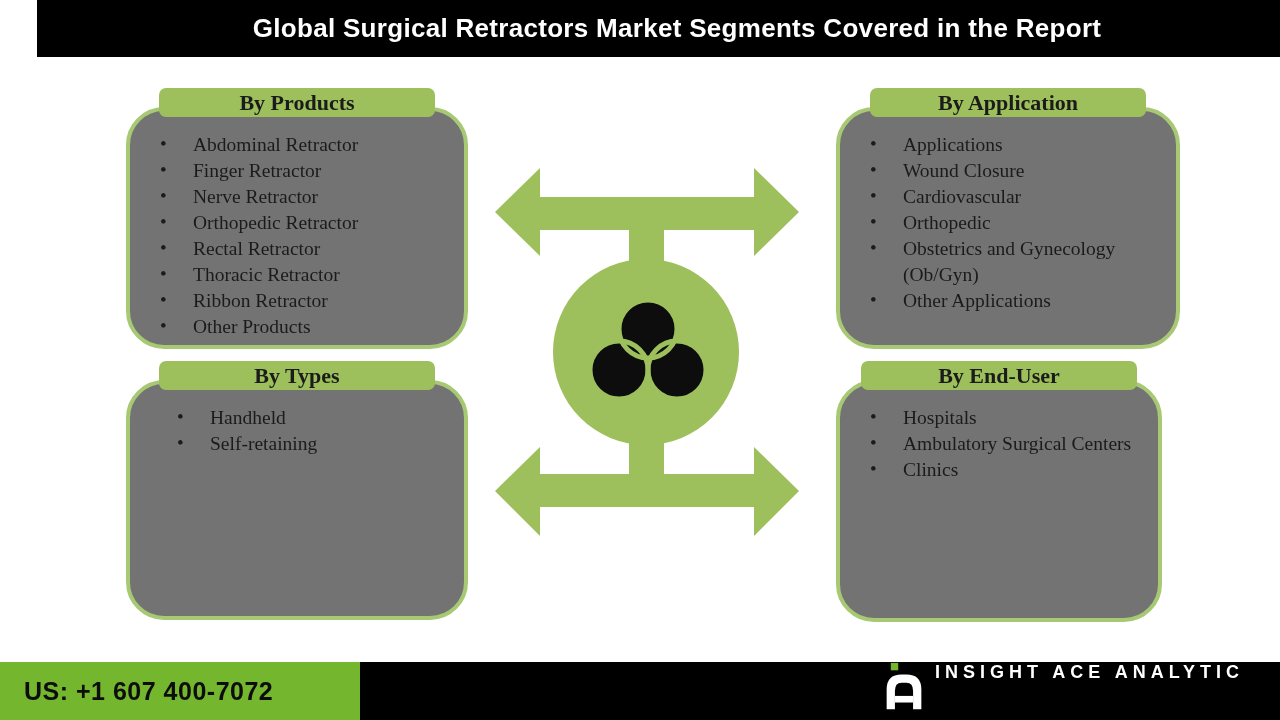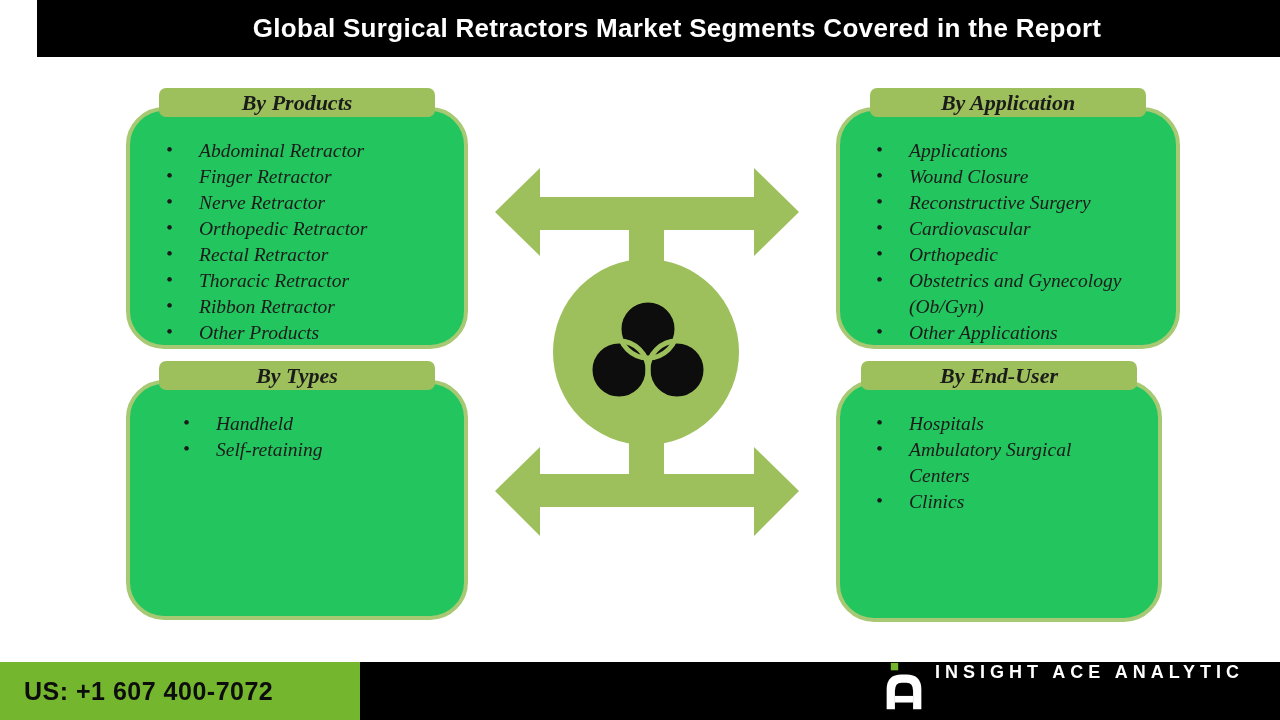--- a/index.html
+++ b/index.html
@@ -14,41 +14,40 @@
     position:absolute; left:0; top:0; width:1280px; height:57px;
     background:var(--bar,#000); display:flex; align-items:center; justify-content:center;margin-left:37px;
   }
   .top-bar h1 {
     margin:0; color:#ffffff; font-size:26px; font-weight:bold; letter-spacing:.3px;
     font-family:"Liberation Sans","DejaVu Sans",sans-serif;
   }
 
   
   .segment-box {
-    position:absolute; background:#22c55e;
+    position:absolute; background:#737373;
     border:4px solid var(--outline,#A8C973); border-radius:38px;
     box-sizing:border-box;
-    font-style:italic;
   }
   .seg-products     { left:126px; top:107px; width:342px; height:242px; }
   .seg-types        { left:126px; top:380px; width:342px; height:240px;padding-left:17px; }
   .seg-application  { left:836px; top:107px; width:344px; height:242px; }
   .seg-enduser      { left:836px; top:380px; width:326px; height:242px; }
 
   .box-header {
     position:absolute; left:50%; top:-23px; transform:translateX(-50%);
     width:276px; height:29px; border-radius:7px;
     background:var(--accent,#9DC05C);
     color:var(--ink,#1B1B1B);
     font-family:"Liberation Serif","DejaVu Serif",serif;
     font-weight:bold; font-size:22px; line-height:29px; text-align:center;
   }
 
   .box-list {
-    margin:12px; padding:15px 14px 0 22px; list-style:none;
+    margin:6px; padding:15px 14px 0 22px; list-style:none;
     font-family:"Liberation Serif","DejaVu Serif",serif;
     font-size:19.5px; line-height:26px; color:var(--ink,#1B1B1B);
   }
   .box-list li { position:relative; padding-left:35px; }
   .box-list li::before {
     content:"\2022"; position:absolute; left:2px; top:-1px; font-size:19px;
     color:var(--ink,#1B1B1B);
   }
 
   
@@ -107,21 +106,20 @@
         <li>Handheld</li>
         <li>Self-retaining</li>
       </ul>
   </section>
 
   <section class="segment-box seg-application">
     <div class="box-header">By Application</div>
     <ul class="box-list">
         <li>Applications</li>
         <li>Wound Closure</li>
-        <li>Reconstructive Surgery</li>
         <li>Cardiovascular</li>
         <li>Orthopedic</li>
         <li>Obstetrics and Gynecology (Ob/Gyn)</li>
         <li>Other Applications</li>
       </ul>
   </section>
 
   <section class="segment-box seg-enduser">
     <div class="box-header">By End-User</div>
     <ul class="box-list">

